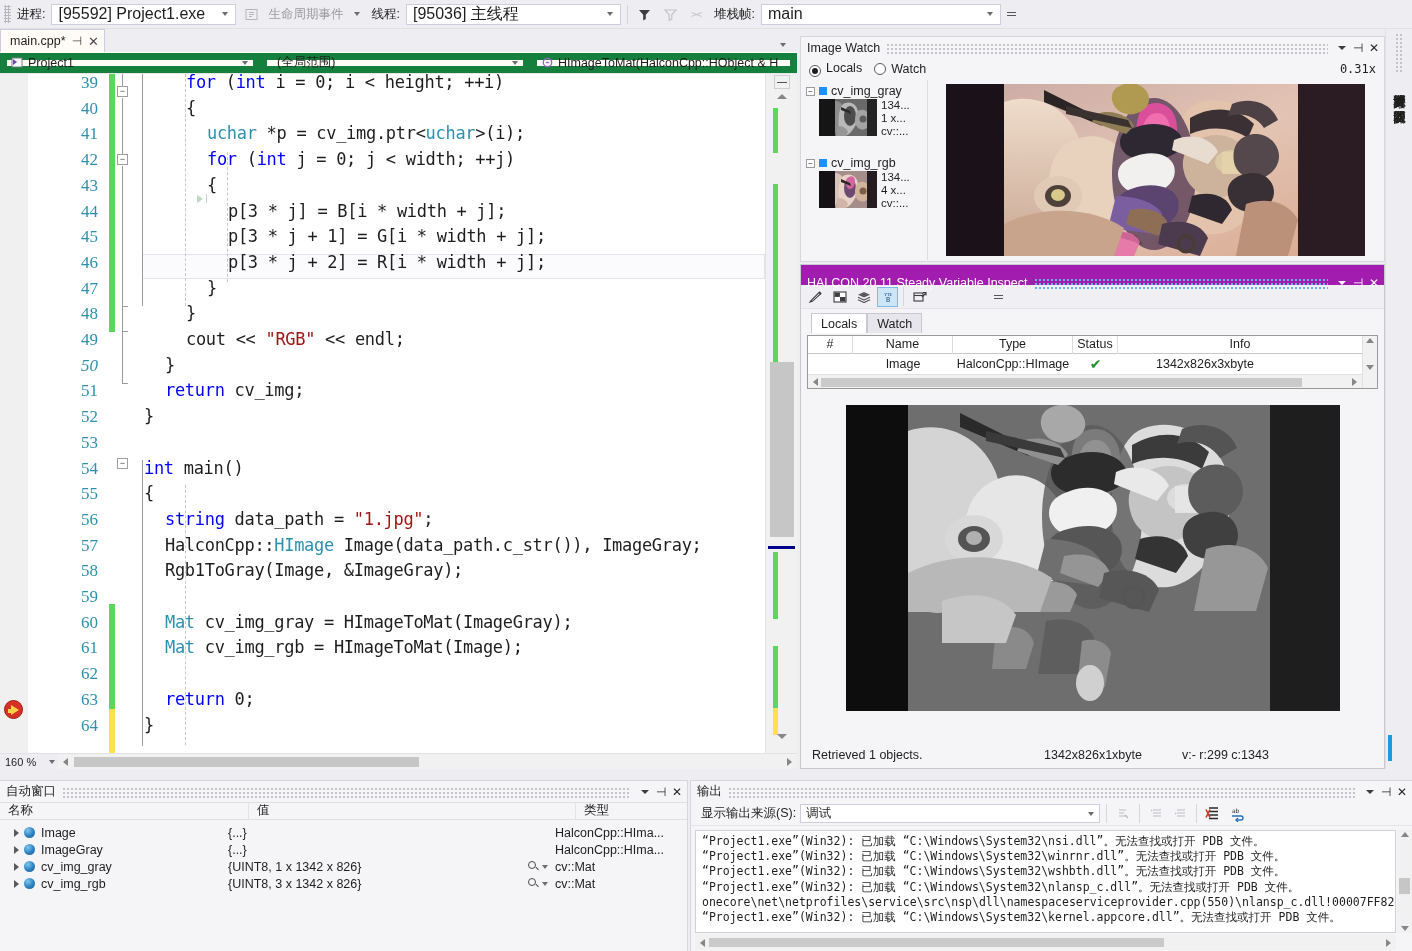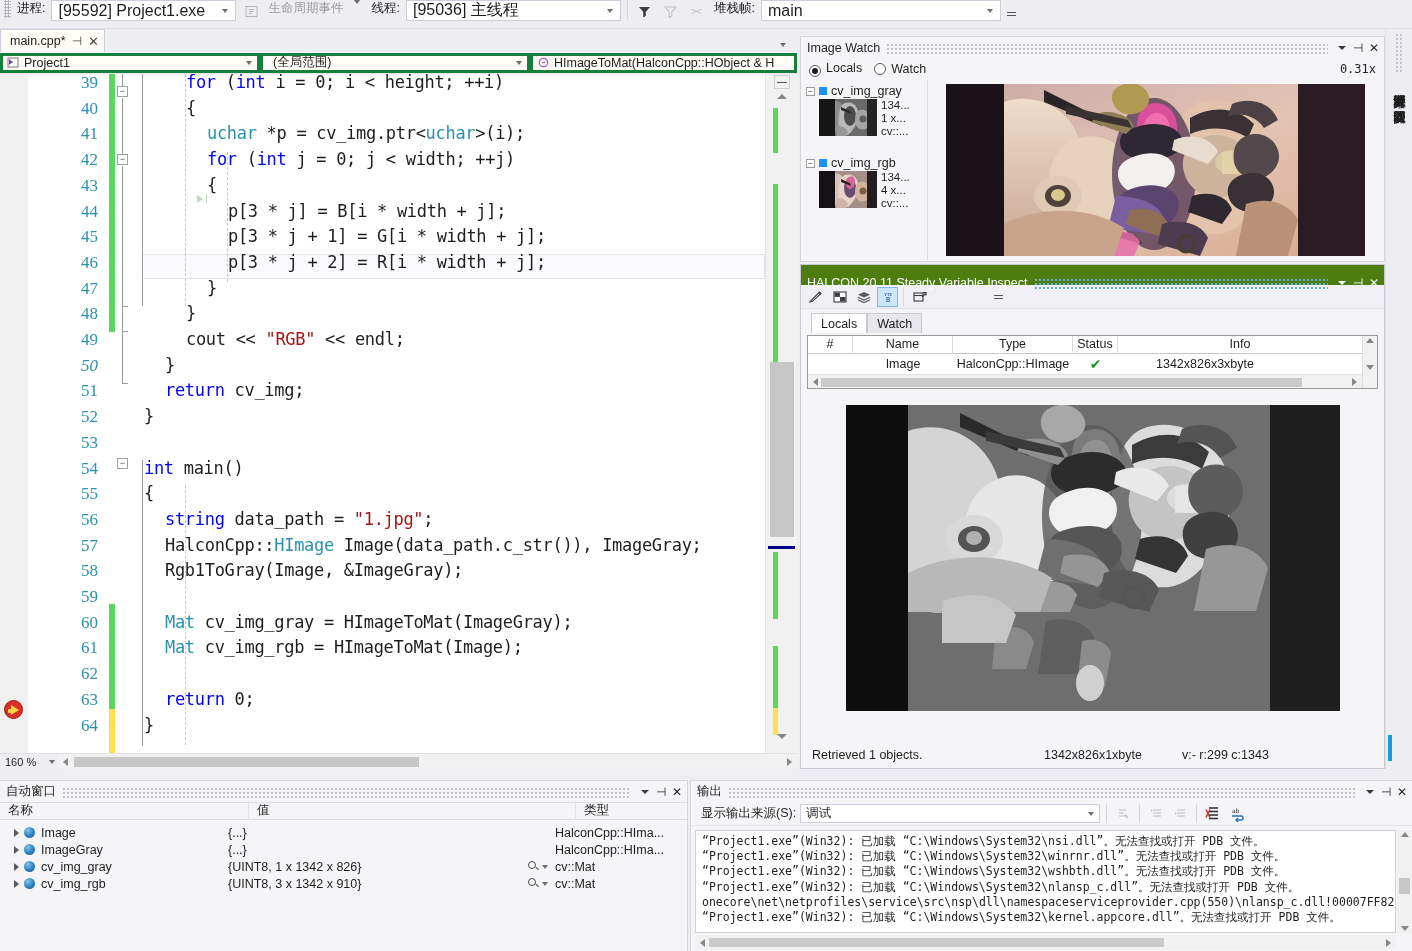--- a/index.html
+++ b/index.html
@@ -12,21 +12,21 @@
     font-size: 12px;
     color: #1e1e1e;
     -webkit-font-smoothing: antialiased;
   }
   #app { position: relative; width: 1412px; height: 951px; background: #eeeef2; }
 
   
   .debug-toolbar {
     position: absolute; left: 0; top: 0; width: 1412px; height: 29px;
     background: #eeeef2; border-bottom: 1px solid #e0e0e5;
-    display: flex; padding: 0 4px; gap: 4px;
+    display: flex; align-items: center; padding: 0 4px; gap: 4px;
   }
   .grip { width: 7px; height: 18px;
     background-image: radial-gradient(#b0b0b8 1px, transparent 1.2px);
     background-size: 3px 3px; opacity: .9; flex: none; }
   .tb-label { font-size: 12.5px; color: #1e1e1e; white-space: nowrap; padding: 0 2px; }
   .tb-combo {
     height: 21px; background: #fff; border: 1px solid #cccedb;
     display: flex; align-items: center; padding: 0 2px 0 6px;
     font-size: 16px; color: #1e1e1e; position: relative;
   }
@@ -48,21 +48,21 @@
     height: 23px; background: #fffcf7; border: 1px solid #cccedb; border-bottom: none;
     display: flex; align-items: center; padding: 0 5px 0 9px; gap: 6px;
     font-size: 12.5px; color: #1e1e1e;
   }
   .doc-tab .pin { font-size: 12px; color: #4a4a4a; }
   .doc-tab .x { font-size: 13px; color: #4a4a4a; line-height: 1; }
   .tabbar-caret { position: absolute; right: 6px; bottom: 5px; }
 
   .nav-bar { position: relative; height: 22px; background: #fffcf7; display: flex; align-items: center;
     border-bottom: 1px solid #e6e6ea; }
-  .nav-combo { height: 20px; background: #fffcf7; border: 3px solid #15803d;
+  .nav-combo { height: 20px; background: #fffcf7; border: 7px solid #15803d;
     display: flex; align-items: center; padding: 0 0 0 4px; font-size: 12.5px; gap: 4px; }
   .nav-combo .txt { flex: 1; white-space: nowrap; overflow: hidden; }
 
   .code-area { position: relative; height: 679px; background: #ffffff; overflow: hidden; }
   .bp-gutter { position: absolute; left: 0; top: 0; width: 28px; height: 679px; background: #f0f0f0; }
   .num-col { position: absolute; left: 28px; top: 0; width: 80px; height: 679px;
     background: #ffffff; }
   .change-col { position: absolute; left: 108px; top: 0; width: 9px; height: 679px; background: #ffffff; }
   .fold-col { position: absolute; left: 117px; top: 0; width: 25px; height: 679px; background: #ffffff; }
   .code-col { position: absolute; left: 142px; top: 0; right: 32px; height: 679px; background: #ffffff; }
@@ -142,21 +142,21 @@
     font-size: 8px; line-height: 7px; text-align: center; flex: none; }
   .sq-blue { width: 8px; height: 8px; background: #1e90ff; flex: none; }
   .iw-sub { display: flex; padding-left: 17px; gap: 4px; }
   .iw-thumb { width: 58px; height: 37px; flex: none; }
   .iw-meta { font-size: 11.5px; line-height: 13px; color: #1e1e1e; }
   .iw-preview { flex: 1; background: #f5f5f8; display: flex; align-items: center; justify-content: center; }
 
   
   .hal-panel { position: absolute; left: 800px; top: 264px; width: 585px; height: 505px;
     background: #f5f5f8; border: 1px solid #c8c8d0; }
-  .hal-title { height: 20px; background: #4d7c0f; color: #fff; display: flex; align-items: center;
+  .hal-title { height: 20px; background: #a21caf; color: #fff; display: flex; align-items: center;
     padding: 16px 2px 0 6px; font-size: 12.5px; }
   .hal-title .dotfill { background-image: radial-gradient(#67b4e3 1px, transparent 1.2px); }
   .hal-title .pt-btn { color: #fff; }
   .hal-toolbar { height: 24px; background: #f0f0f4; border-bottom: 1px solid #e2e2e8;
     display: flex; align-items: center; padding: 0 4px; gap: 3px; }
   .hal-tb-btn { width: 21px; height: 20px; display: flex; align-items: center; justify-content: center; }
   .hal-tb-btn.active { background: #cde6f7; border: 1px solid #7fb8e0; }
   .hal-tabs { height: 24px; display: flex; align-items: flex-end; padding-left: 10px; gap: 0; background: #f5f5f8; }
   .hal-tab { height: 20px; padding: 0 9px; display: flex; align-items: center; font-size: 12.5px;
     border: 1px solid #c8c8d0; border-bottom: none; background: #e6e6ec; color: #1e1e1e; }
@@ -762,21 +762,21 @@
         </div>
         <div>cv::Mat</div>
       </div>
 
       <div class="autos-row">
         <div style="width:228px; display:flex; align-items:center;">
           <span class="tri"></span>
           <span class="globe"></span>
           <span>cv_img_rgb</span>
         </div>
-        <div style="width:300px">{UINT8, 3 x 1342 x 910}</div>
+        <div style="width:300px">{UINT8, 3 x 1342 x 826}</div>
         <div style="width:27px; display:flex; align-items:center; gap:3px;">
           <span class="magnifier">
               <span class="gl"></span>
               <span class="hn"></span>
             </span>
           <span class="caret-dn" style="margin:0"></span>
         </div>
         <div>cv::Mat</div>
       </div>
 

